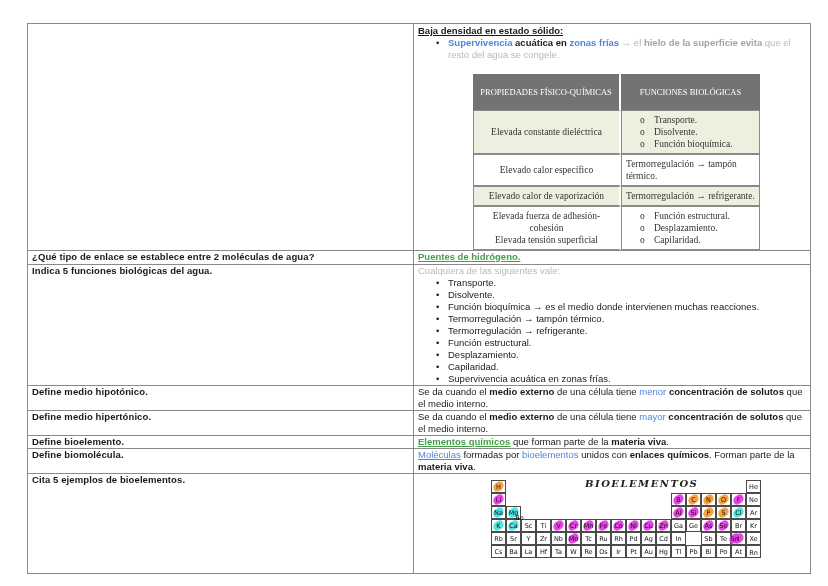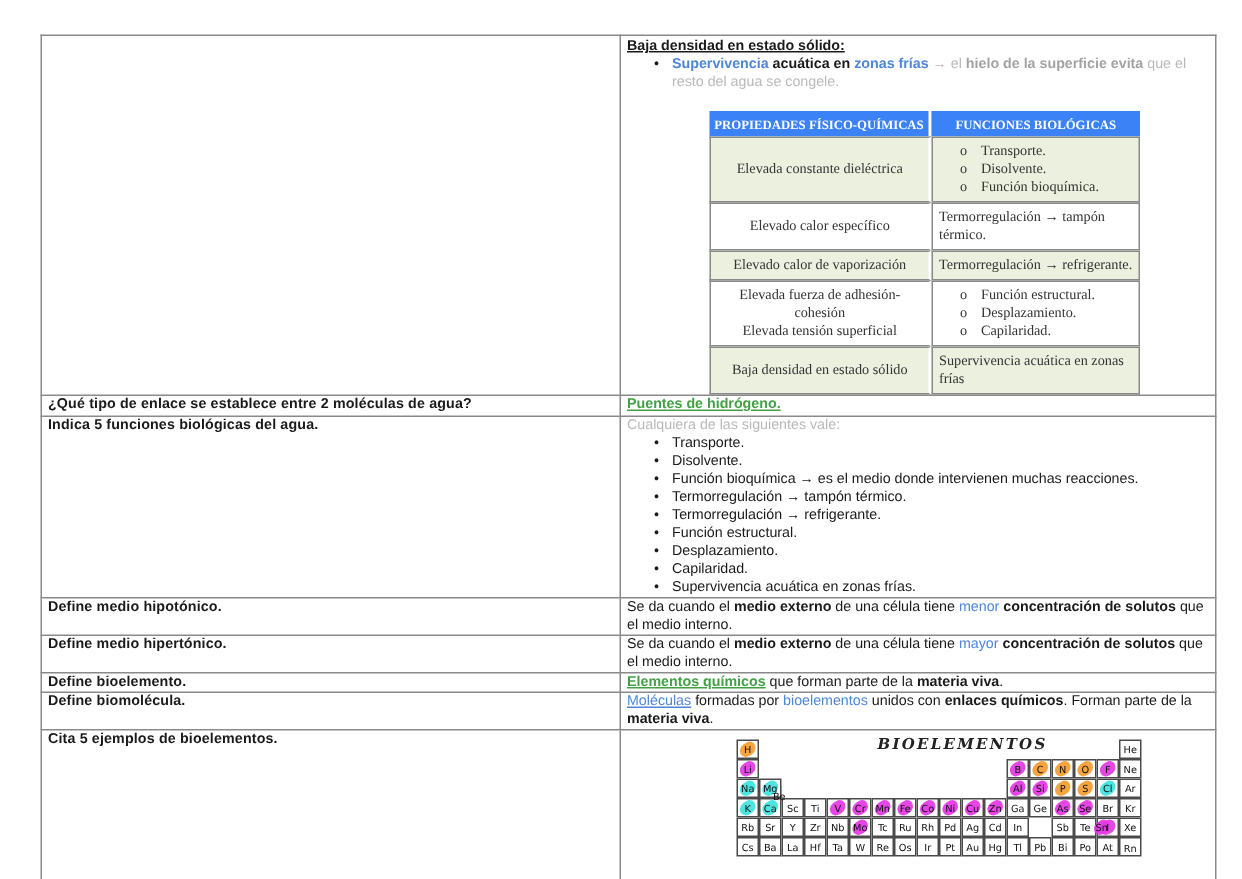--- a/index.html
+++ b/index.html
@@ -19,21 +19,21 @@
   .sg-gray{color:#b9b9b9}
   .sg-grayb{color:#a3a3a3;font-weight:bold}
   
   .heading{font-weight:bold;text-decoration:underline;margin-top:1px;}
   .blt{display:flex;margin-left:18px;}
   .blt .mk{width:12px;flex:0 0 12px;}
   .intro{color:#b9b9b9;}
   
   table.inner{border-collapse:separate;border-spacing:0;margin:13px 0 0 55px;width:287px;
               font-family:"Liberation Serif",serif;font-size:8.5px;line-height:10px;color:#333;}
-  table.inner th{background:#3b82f6;color:#fff;font-weight:bold;height:17px;text-align:center;
+  table.inner th{background:#737373;color:#fff;font-weight:normal;height:36px;text-align:center;
                  vertical-align:middle;font-size:8.5px;padding:0 2px;}
   table.inner th:first-child{border-right:2px solid #fff;}
   table.inner td{vertical-align:middle;padding:3px 2px;}
   table.inner td.il{width:141px;text-align:center;border-right:2px solid #fff;}
   table.inner td.ir{text-align:left;padding-left:4px;}
   table.inner tr.shaded td{background:#EBF1DE;}
   .oitem{display:flex;margin-left:12px;}
   .oitem .omk{width:14px;flex:0 0 14px;text-align:left;padding-left:2px;}
   
   .ptable{position:relative;width:272px;margin:6px 0 0 73px;}
@@ -117,26 +117,20 @@
                     <div class="oitem">
                       <span class="omk">o</span>
                       <span>Desplazamiento.</span>
                     </div>
                     <div class="oitem">
                       <span class="omk">o</span>
                       <span>Capilaridad.</span>
                     </div>
                   </td>
                 </tr>
-                <tr class="shaded">
-                  <td class="il">
-                    <div>Baja densidad en estado sólido</div>
-                  </td>
-                  <td class="ir">Supervivencia acuática en zonas frías</td>
-                </tr>
               </tbody>
         </table>
       </td>
     </tr>
 
     <tr class="r2">
       <td class="q">¿Qué tipo de enlace se establece entre 2 moléculas de agua?</td>
       <td><span class="sg-green-u">Puentes de hidrógeno.</span></td>
     </tr>
 

